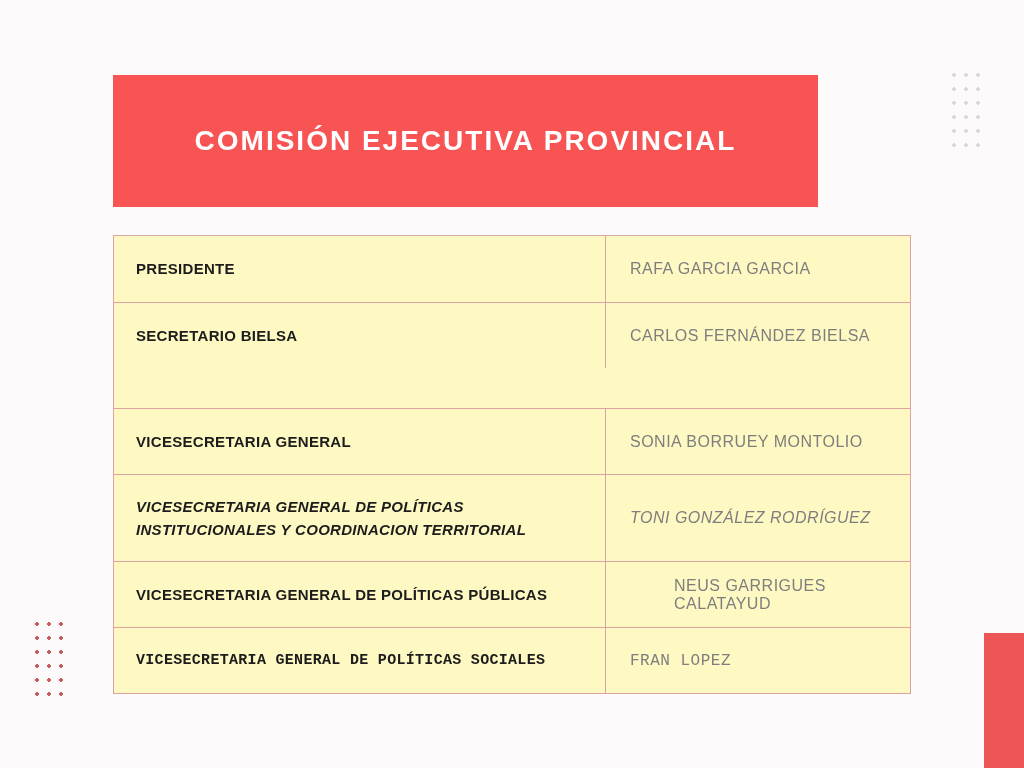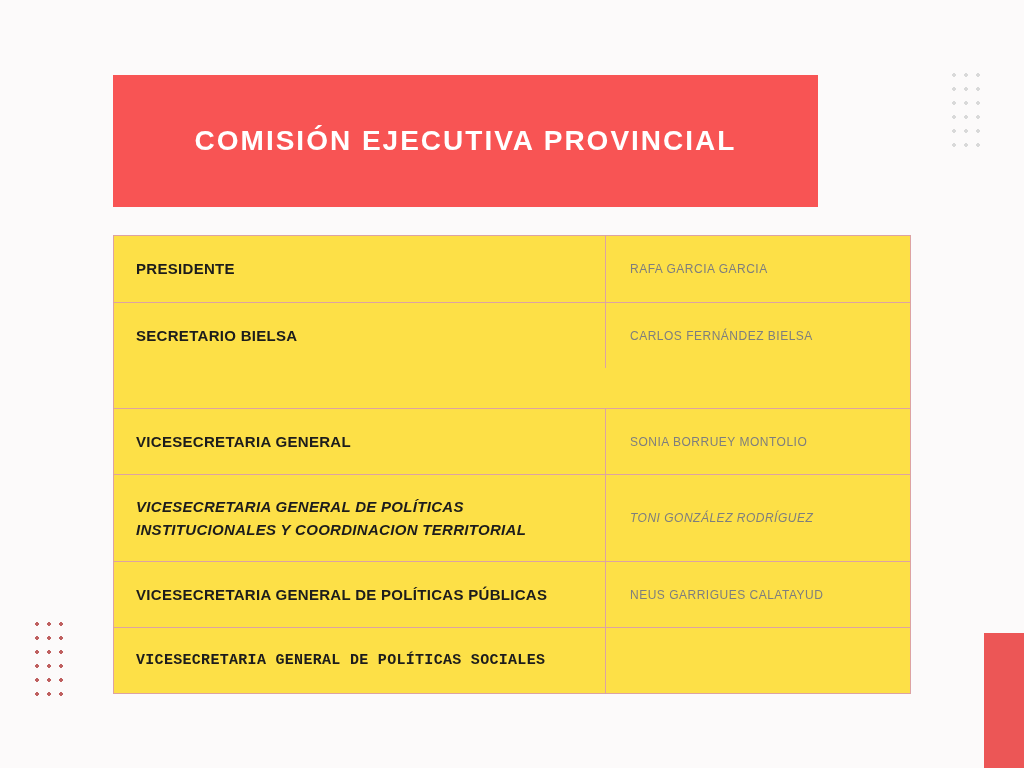--- a/index.html
+++ b/index.html
@@ -30,53 +30,53 @@
     letter-spacing: 2px;
     text-align: center;
   }
 
   
   .exec-table {
     position: absolute;
     left: 113px; top: 235px;
     width: 798px;
     border: 1px solid var(--border-pink, #dda3a3);
-    background: #fde047;
+    background: #fef9c3;
     display: flex;
     flex-direction: column;
   }
   .t-row {
     display: flex;
     border-top: 1px solid var(--border-pink, #dda3a3);
   }
   .t-row:first-child { border-top: none; }
   .t-row:nth-child(1) { height: 66px; }
   .t-row:nth-child(2) { height: 66px; }
   .t-row:nth-child(3) { height: 66px; margin-top: 40px; }
   .t-row:nth-child(4) { height: 87px; font-style: italic; }
-  .t-row:nth-child(5) { height: 66px; }
+  .t-row:nth-child(5) { height: 66px; gap: 44px; }
   .t-row:nth-child(6) { height: 66px; font-family: Liberation Mono, monospace; }
   .cell-role {
     width: 492px;
     border-right: 1px solid var(--border-pink, #dda3a3);
     display: flex;
     align-items: center;
     padding: 8px 30px 8px 22px;
     font-size: 15px;
     font-weight: bold;
     letter-spacing: 0.3px;
     line-height: 1.55;
     color: #1c1c1c;
   }
   .cell-name {
     flex: 1;
     display: flex;
     align-items: center;
     padding: 8px 16px 8px 24px;
-    font-size: 12px;
+    font-size: 16px;
     letter-spacing: 0.5px;
     color: #7e7e7e;
   }
 
   
   .dots {
     position: absolute;
     width: 36px;
     height: 84px;
   }
@@ -120,18 +120,19 @@
   <div class="t-row">
     <div class="cell-role">VICESECRETARIA GENERAL DE POLÍTICAS INSTITUCIONALES Y COORDINACION TERRITORIAL</div>
     <div class="cell-name">TONI GONZÁLEZ RODRÍGUEZ</div>
   </div>
   <div class="t-row">
     <div class="cell-role">VICESECRETARIA GENERAL DE POLÍTICAS PÚBLICAS</div>
     <div class="cell-name">NEUS GARRIGUES CALATAYUD</div>
   </div>
   <div class="t-row">
     <div class="cell-role">VICESECRETARIA GENERAL DE POLÍTICAS SOCIALES</div>
+    <div class="cell-name">FRAN LOPEZ</div>
   </div>
 </div>
 
 <div class="dots dots-gray"></div>
 <div class="dots dots-red"></div>
 <div class="corner-rect"></div>
 
 </body></html>

